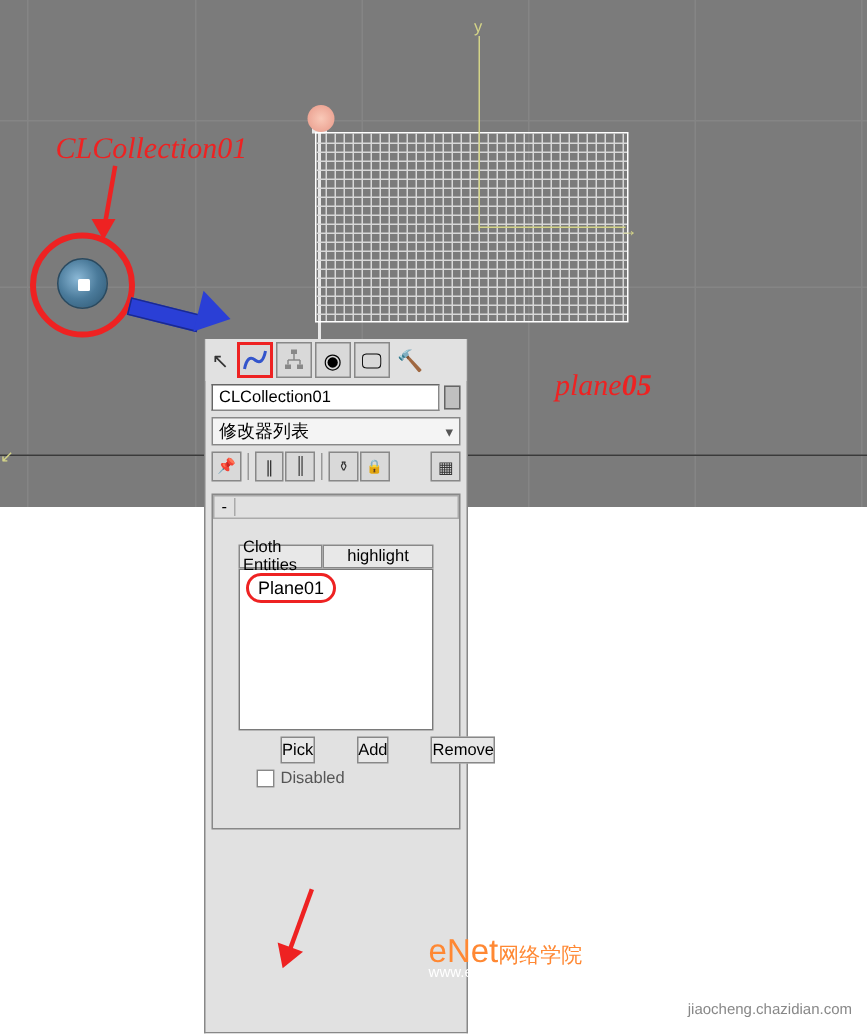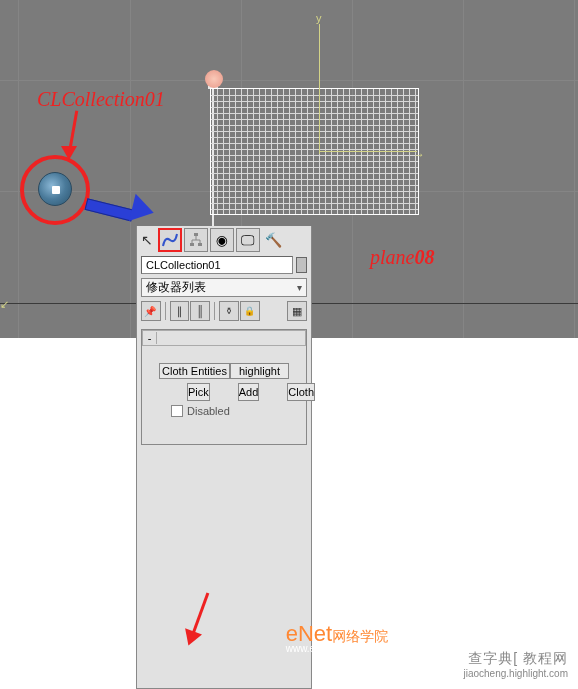--- a/index.html
+++ b/index.html
@@ -548,21 +548,21 @@
   <div class="shaft"></div>
     <div class="head"></div>
 </div>
 <div class="blue-arrow">
   <div class="shaft"></div>
     <div class="head"></div>
 </div>
 
 <div class="label-red" style="left:37px; top:88px;">CLCollection01</div>
 <div class="label-red" style="left:370px; top:246px;">
-  <span style="font-weight:normal">plane</span><span style="color:#e22; font-weight:bold">08</span>
+  <span style="font-weight:normal">plane</span><span style="color:#e22; font-weight:bold">05</span>
 </div>
 
 <div class="panel">
   <div class="tool-row">
     <span class="cursor-icon" style="margin:0 4px 0 2px">↖</span>
     <div class="tool-btn red-box">
         <svg width="18" height="16" viewBox="0 0 18 16">
           <path d="M2 14 Q 4 4, 9 8 T 16 2" stroke="#3355cc" stroke-width="2" fill="none"></path>
         </svg>
       </div>
@@ -622,40 +622,42 @@
       </div>
   </div>
 
   <div class="rollout">
     <div class="rollout-header">
       <div class="rollout-toggle">-</div>
     </div>
     <div class="rollout-body">
       <div class="rollout-btns-row">
         <div class="rollout-btn wide">Cloth Entities</div>
-        <div class="rollout-btn" style="width:59px">highlight</div>
+        <div class="rollout-btn" style="width:74px">highlight</div>
+      </div>
+      <div class="entities-box">
+        <span class="entity-highlight">Plane01</span>
       </div>
       <div class="bottom-row">
         <div class="bottom-btn">Pick</div>
         <div class="bottom-btn">Add</div>
-        <div class="bottom-btn">Cloth</div>
+        <div class="bottom-btn">Remove</div>
       </div>
       <div class="checkbox-row">
         <div class="chk"></div>
         <span>Disabled</span>
       </div>
     </div>
   </div>
 </div>
 
 <div class="red-arrow-pick">
   <div class="shaft2"></div>
     <div class="head2"></div>
 </div>
 
 <div class="watermark wm1">
   <span>eNet</span><span style="font-size:14px">网络学院</span>
   <span class="sub">www.eNet.com.cn/eschool</span>
 </div>
 <div class="watermark wm2">
-  <div class="line1"><span>查字典</span>[ <span>教程网</span></div>
-  <div class="line2">jiaocheng.highlight.com</div>
+  <div class="line2">jiaocheng.chazidian.com</div>
 </div>
 
 </body></html>

